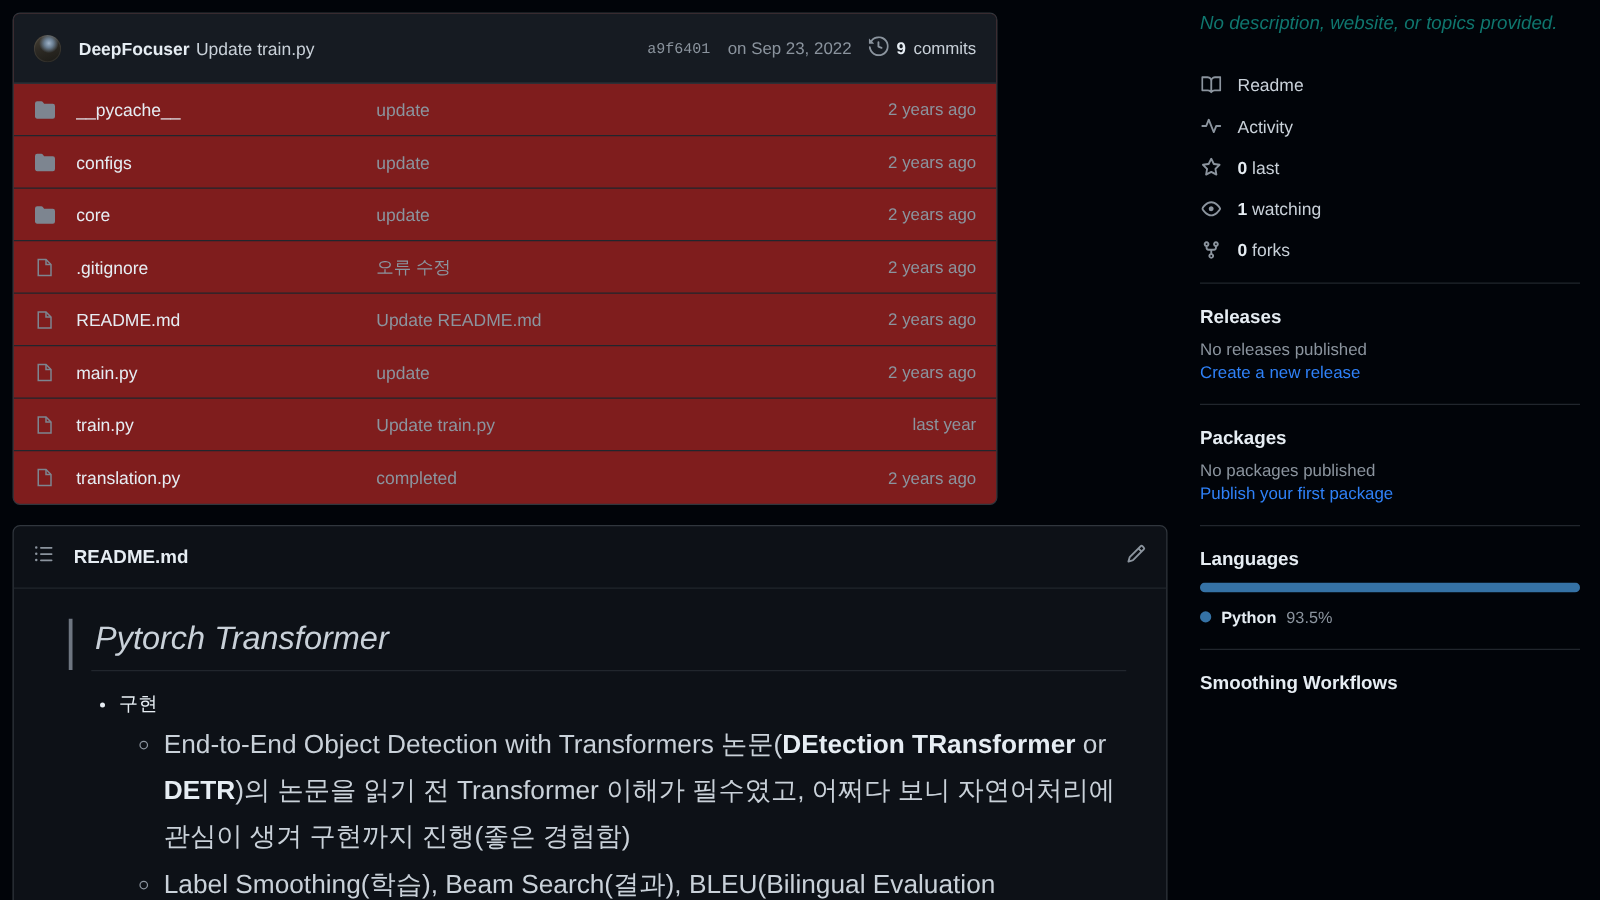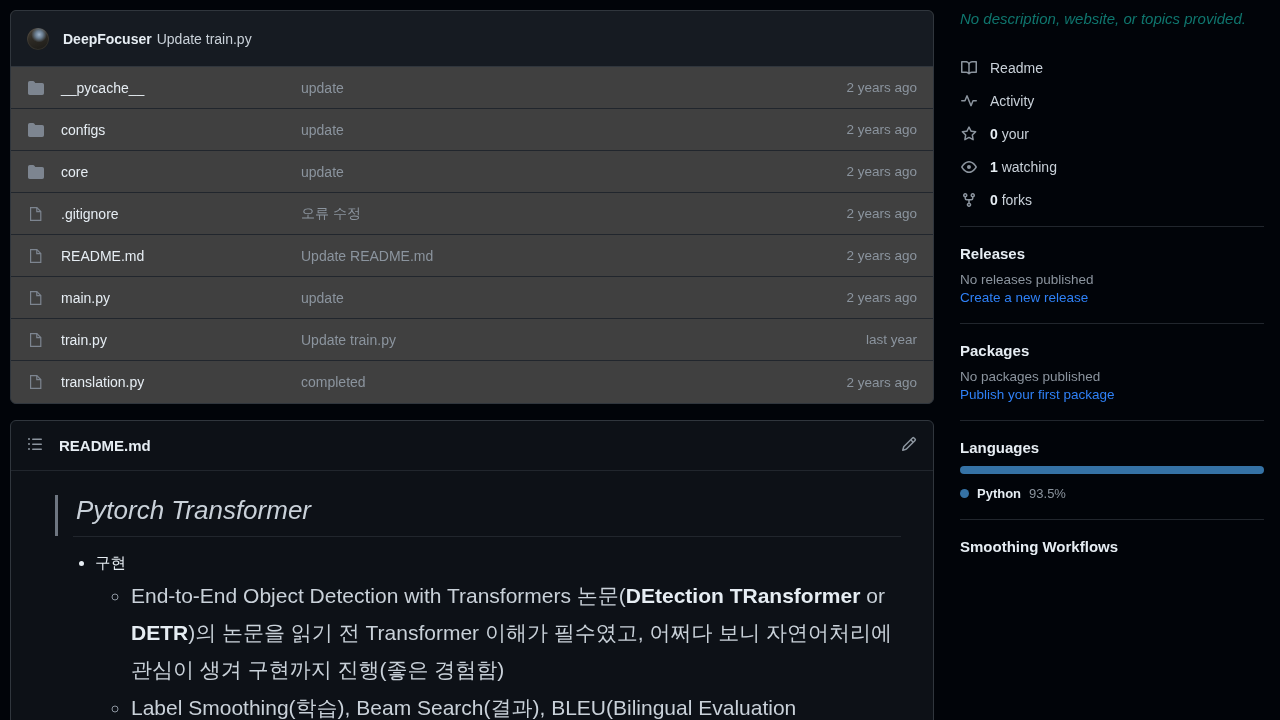--- a/index.html
+++ b/index.html
@@ -11,23 +11,23 @@
     overflow: hidden;
   }
   .page { position: relative; width: 1280px; height: 720px; display: flex; }
 
   
   .left { width: 944px; padding: 10px 0 0 10px; }
 
   .file-card {
     border: 1px solid #30363d;
     border-radius: 6px;
-    background: #404040;
+    background: #7f1d1d;
     overflow: hidden;
-    width: 924px;
+    width: 788px;
   }
 
   .commit-head {
     display: flex; align-items: center;
     height: 56px;
     padding: 0 16px;
     background: #161b22;
     border-bottom: 1px solid #30363d;
   }
   .avatar {
@@ -127,20 +127,34 @@
 
   <div class="left">
 
     <div class="file-card">
 
       <div class="commit-head">
         <div class="avatar"></div>
         <span class="commit-author">DeepFocuser</span>
         <span class="commit-msg">Update train.py</span>
 
+        <div class="commit-right">
+          <span class="sha">a9f6401</span>
+          <span class="commit-date">on Sep 23, 2022</span>
+          <span class="commits-link">
+            <span>
+              <svg width="16" height="16" viewBox="0 0 16 16" fill="#8b949e" aria-hidden="true">
+                <path d="M1.643 3.143 .427 1.927A.25.25 0 0 0 0 2.104V5.75c0 .138.112.25.25.25h3.646a.25.25 0 0 0 .177-.427L2.715 4.215a6.5 6.5 0 1 1-1.18 4.458.75.75 0 1 0-1.493.154 8.001 8.001 0 1 0 1.6-5.684Z"></path>
+                <path d="M7.75 4a.75.75 0 0 1 .75.75v2.992l2.028.812a.75.75 0 0 1-.557 1.392l-2.5-1A.751.751 0 0 1 7 8.25v-3.5A.75.75 0 0 1 7.75 4Z"></path>
+              </svg>
+            </span>
+            <b>9</b>
+            <span class="cm-lbl">commits</span>
+          </span>
+        </div>
       </div>
 
       <div id="file-list">
           <div class="row">
             <span class="icn">
               <svg width="16" height="16" viewBox="0 0 16 16" fill="#7d8590">
                 <path d="M1.75 1A1.75 1.75 0 0 0 0 2.75v10.5C0 14.216.784 15 1.75 15h12.5A1.75 1.75 0 0 0 16 13.25v-8.5A1.75 1.75 0 0 0 14.25 3H7.5a.25.25 0 0 1-.2-.1l-.9-1.2C6.07 1.26 5.55 1 5 1H1.75Z"></path>
               </svg>
             </span>
             <span class="nm">__pycache__</span>
@@ -280,21 +294,21 @@
             </svg>
           </span>
           <span><span>Activity</span></span>
         </div>
         <div class="about-item">
           <span class="ai-ico">
             <svg width="16" height="16" viewBox="0 0 16 16" fill="#8b949e">
               <path d="M8 .25a.75.75 0 0 1 .673.418l1.882 3.815 4.21.612a.75.75 0 0 1 .416 1.279l-3.046 2.97.719 4.192a.751.751 0 0 1-1.088.791L8 12.347l-3.766 1.98a.75.75 0 0 1-1.088-.79l.72-4.194L.818 6.374a.75.75 0 0 1 .416-1.28l4.21-.611L7.327.668A.75.75 0 0 1 8 .25Zm0 2.445L6.615 5.5a.75.75 0 0 1-.564.41l-3.097.45 2.24 2.184a.75.75 0 0 1 .216.664l-.528 3.084 2.769-1.456a.75.75 0 0 1 .698 0l2.77 1.456-.53-3.084a.75.75 0 0 1 .216-.664l2.24-2.183-3.096-.45a.75.75 0 0 1-.564-.41L8 2.694Z"></path>
             </svg>
           </span>
-          <span><b>0</b> <span>your</span></span>
+          <span><b>0</b> <span>last</span></span>
         </div>
         <div class="about-item">
           <span class="ai-ico">
             <svg width="16" height="16" viewBox="0 0 16 16" fill="#8b949e">
               <path d="M8 2c1.981 0 3.671.992 4.933 2.078 1.27 1.091 2.187 2.345 2.637 3.023a1.62 1.62 0 0 1 0 1.798c-.45.678-1.367 1.932-2.637 3.023C11.67 13.008 9.981 14 8 14c-1.981 0-3.671-.992-4.933-2.078C1.797 10.83.88 9.576.43 8.898a1.62 1.62 0 0 1 0-1.798c.45-.677 1.367-1.931 2.637-3.022C4.33 2.992 6.019 2 8 2ZM1.679 7.932a.12.12 0 0 0 0 .136c.411.622 1.241 1.75 2.366 2.717C5.176 11.758 6.527 12.5 8 12.5s2.825-.742 3.955-1.715c1.124-.967 1.954-2.096 2.366-2.717a.12.12 0 0 0 0-.136c-.412-.621-1.242-1.75-2.366-2.717C10.824 4.242 9.473 3.5 8 3.5c-1.473 0-2.825.742-3.955 1.715-1.124.967-1.954 2.096-2.366 2.717ZM8 10a2 2 0 1 1-.001-3.999A2 2 0 0 1 8 10Z"></path>
             </svg>
           </span>
           <span><b>1</b> <span>watching</span></span>
         </div>
         <div class="about-item">

